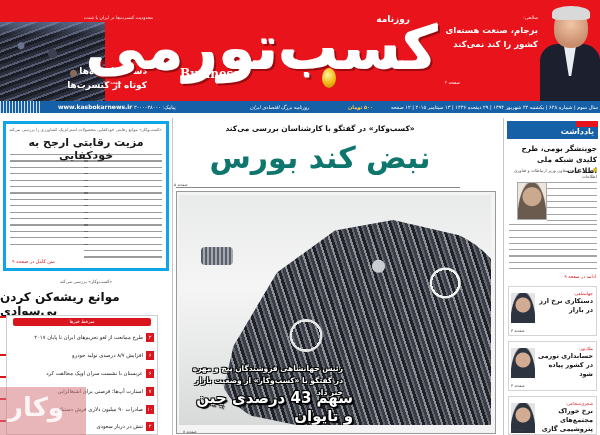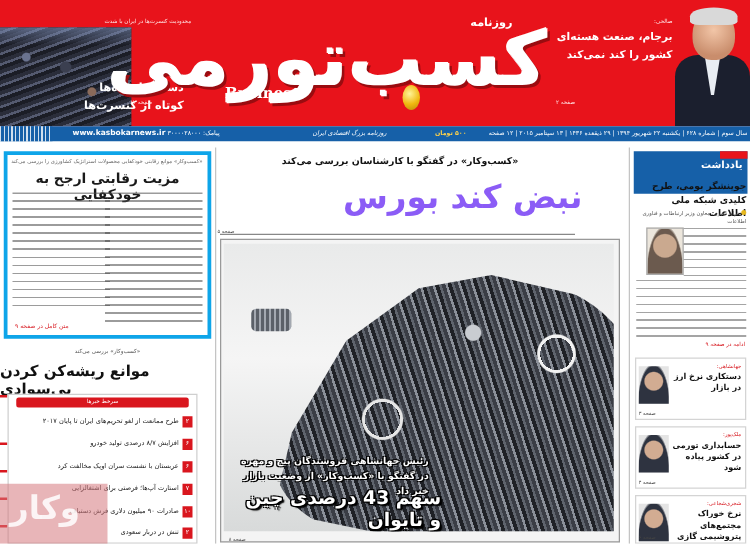--- a/index.html
+++ b/index.html
@@ -70,41 +70,41 @@
   .watermark { position: absolute; left: 0; top: 387px; width: 86px; height: 48px; background: rgba(214, 120, 126, .55); }
   .watermark-text { position: absolute; left: 8px; top: 392px; font-size: 26px; font-weight: bold; color: rgba(255,255,255,.85); letter-spacing: 4px; }
 
   
   .v-divider { position: absolute; left: 172px; top: 118px; width: 1px; height: 317px; background: #c4c4c4; }
   .v-divider2 { position: absolute; left: 503px; top: 118px; width: 1px; height: 317px; background: #c4c4c4; }
 
   
   .col-center { position: absolute; left: 174px; top: 116px; width: 292px; height: 319px; }
   .lead-kicker { position: absolute; left: 0; right: 0; top: 8px; text-align: center; font-size: 7.5px; font-weight: bold; color: #111; }
-  .lead-title { position: absolute; left: 0; right: 0; top: 22px; font-size: 26px; font-weight: bold; color: #8b5cf6; letter-spacing: 2px; line-height: 40px; }
+  .lead-title { position: absolute; left: 0; right: 0; top: 22px; text-align: center; font-size: 30px; font-weight: bold; color: #0f766e; letter-spacing: 2px; line-height: 40px; }
   .lead-rule { position: absolute; left: 2px; right: 6px; top: 71px; height: 1px; background: #888; }
   .lead-page { position: absolute; left: 0; top: 66px; font-size: 4px; color: #444; }
   .photo-frame { position: absolute; left: 2px; top: 75px; width: 320px; height: 243px; border: 1px solid #999; background: #f4f4f4; overflow: hidden; }
   .photo-inner { position: absolute; left: 2px; top: 3px; width: 312px; height: 230px; background: linear-gradient(180deg, #e9eaea 0%, #f5f5f5 40%, #d8dada 100%); overflow: hidden; }
   .pile { position: absolute; left: 40px; top: 25px; width: 290px; height: 210px; border-radius: 60% 40% 10% 30%;
     background:
       radial-gradient(circle at 55% 22%, #c9ccd1 0 6px, transparent 7px),
       radial-gradient(circle at 78% 30%, transparent 0 13px, #f2f2f2 13px 15px, transparent 16px),
       radial-gradient(circle at 30% 55%, transparent 0 14px, #e6e6e6 14px 16px, transparent 17px),
       repeating-linear-gradient(72deg, #3a3d45 0 3px, #8b9099 3px 5px, #1f2126 5px 8px, #5f646d 8px 10px),
       #2c2f35;
     clip-path: polygon(20% 25%, 40% 5%, 60% 0%, 85% 8%, 100% 15%, 100% 100%, 35% 100%, 0% 90%, 5% 60%); }
   .bolt { position: absolute; left: 22px; top: 52px; width: 32px; height: 18px; border-radius: 4px; background: repeating-linear-gradient(90deg, #5b6068 0 2px, #a3a8b0 2px 4px); }
   .photo-caption1 { position: absolute; left: 4px; top: 168px; width: 160px; font-size: 7.5px; font-weight: bold; color: #fff; text-align: right; line-height: 12px; text-shadow: 1px 1px 0 #000, -1px -1px 0 #000, 1px -1px 0 #000, -1px 1px 0 #000; }
   .photo-headline { position: absolute; left: 4px; top: 194px; width: 170px; font-size: 15px; font-weight: bold; color: #fff; text-align: right; text-shadow: 1px 1px 0 #000, -1px -1px 0 #000, 1px -1px 0 #000, -1px 1px 0 #000, 2px 2px 1px #000; }
   .photo-page { position: absolute; left: 6px; bottom: -1px; font-size: 4px; color: #444; }
 
   
   .col-right { position: absolute; left: 505px; top: 116px; width: 95px; height: 319px; }
-  .memo-head { position: absolute; left: 2px; right: 2px; top: 5px; height: 34px; background: #1660a8; }
+  .memo-head { position: absolute; left: 2px; right: 2px; top: 5px; height: 18px; background: #1660a8; }
   .memo-head .redtab { position: absolute; right: 0; top: 0; width: 22px; height: 6px; background: #e8131b; }
   .memo-head .label { position: absolute; right: 4px; top: 6px; font-size: 8px; font-weight: bold; color: #fff; }
   .memo-title { position: absolute; right: 3px; left: 2px; top: 27px; text-align: right; font-size: 7.3px; font-weight: bold; color: #111; line-height: 11px; }
   .memo-author { position: absolute; right: 3px; left: 2px; top: 52px; text-align: right; font-size: 4.3px; color: #555; line-height: 6px; }
   .memo-author-dot { display: inline-block; width: 4px; height: 4px; border-radius: 50%; background: #e6b820; margin-left: 2px; }
   .memo-photo { position: absolute; left: 12px; top: 66px; width: 30px; height: 38px; background: radial-gradient(circle at 50% 38%, #caa98f 0 9px, transparent 10px), radial-gradient(ellipse at 50% 100%, #6b5a4e 0 14px, transparent 15px), #ece6dc; border: 1px solid #aaa; }
   .memo-text { position: absolute; right: 3px; width: 50px; top: 66px; height: 40px; background: repeating-linear-gradient(180deg, #4a4a4a 0 1.1px, transparent 1.1px 6.3px); opacity: .5; }
   .memo-text2 { position: absolute; right: 3px; left: 4px; top: 108px; height: 46px; background: repeating-linear-gradient(180deg, #4a4a4a 0 1.1px, transparent 1.1px 6.3px); opacity: .5; }
   .memo-cont { position: absolute; right: 4px; top: 158px; font-size: 4.5px; color: #d71920; }
   .mini-card { position: absolute; left: 3px; right: 3px; height: 50px; border: 1px solid #d4d4d4; background: #fff; }

